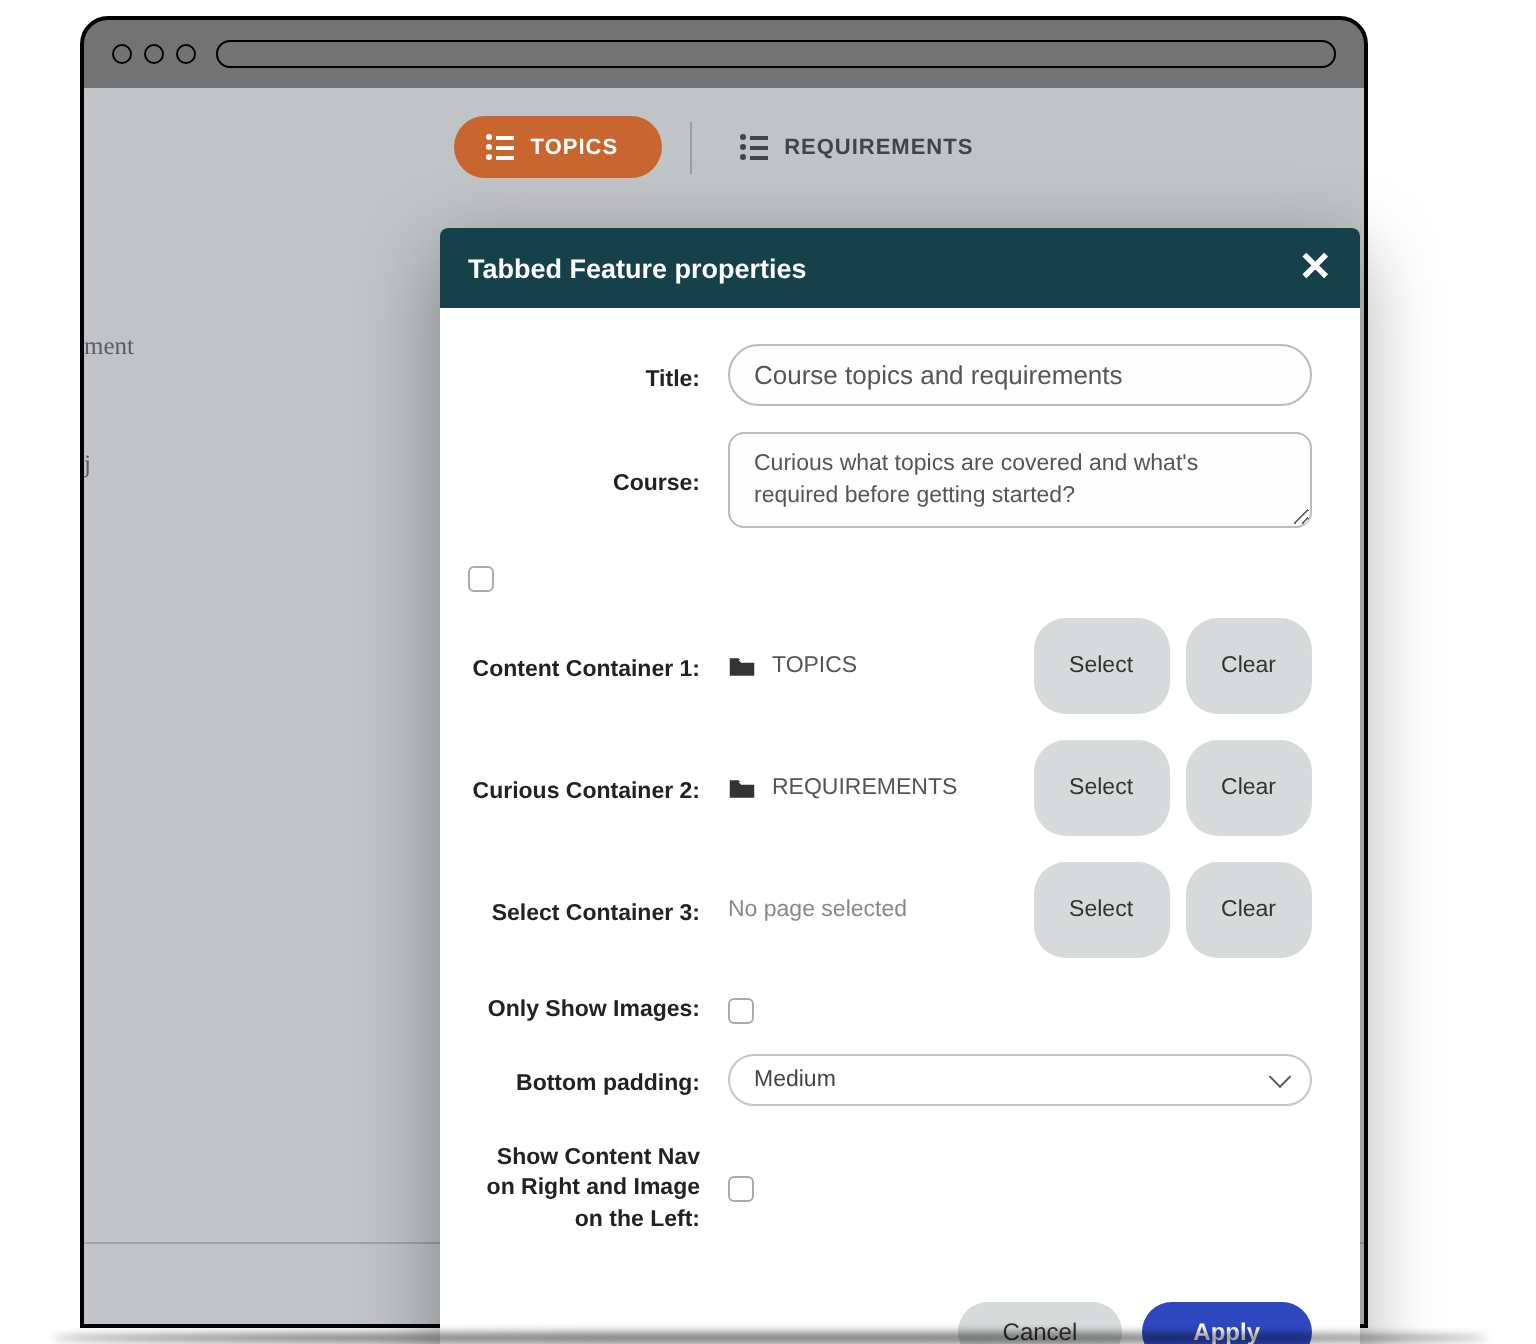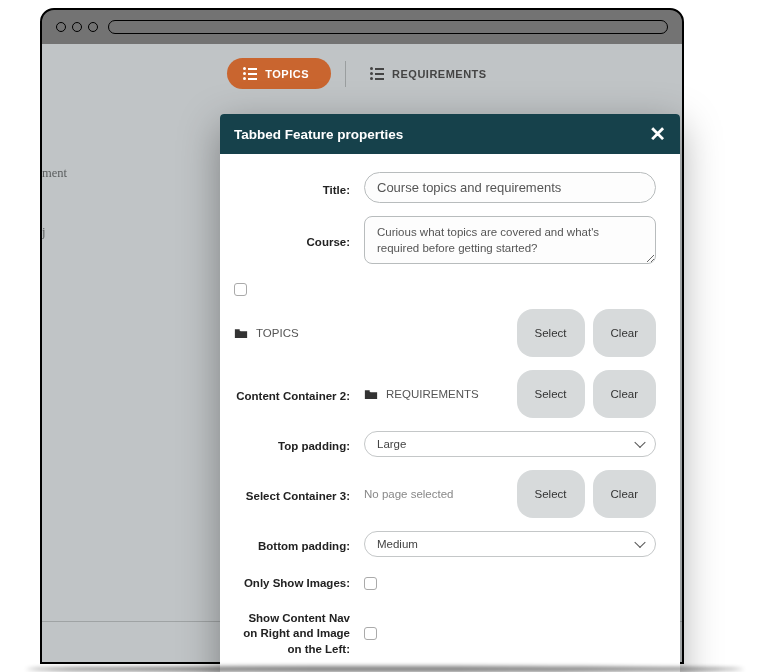--- a/index.html
+++ b/index.html
@@ -130,83 +130,74 @@
         </div>
       </div>
 
       <div class="row">
         <div class="row-control">
             <div class="chk"></div>
           </div>
       </div>
 
       <div class="row">
+        <div class="row-label">Content Container 1:</div>
         <div class="row-control">
           <svg class="folder-icon" viewBox="0 0 16 12">
               <path fill="#333" d="M1 2h5l1.5 1.5H15V11H1z"></path>
               <path fill="#333" d="M1 1h5l1 1H1z"></path>
             </svg>
           <span class="cc-text">TOPICS</span>
           <button class="btn-pill">Select</button>
           <button class="btn-pill">Clear</button>
         </div>
       </div>
 
       <div class="row">
-        <div class="row-label">Content Container 2:</div>
+        <div class="row-label">Curious Container 2:</div>
         <div class="row-control">
           <svg class="folder-icon" viewBox="0 0 16 12">
               <path fill="#333" d="M1 2h5l1.5 1.5H15V11H1z"></path>
               <path fill="#333" d="M1 1h5l1 1H1z"></path>
             </svg>
           <span class="cc-text">REQUIREMENTS</span>
           <button class="btn-pill">Select</button>
           <button class="btn-pill">Clear</button>
         </div>
       </div>
 
-      <div class="row">
-        <div class="row-label">Top padding:</div>
-        <div class="row-control">
-          <div class="sel-wrap">
-            <select class="sel">
-              <option>Large</option>
-            </select>
-          </div>
-        </div>
-      </div>
 
       <div class="row">
         <div class="row-label">Select Container 3:</div>
         <div class="row-control">
           <span class="cc-text none">No page selected</span>
           <button class="btn-pill">Select</button>
           <button class="btn-pill">Clear</button>
         </div>
+      </div>
+
+      <div class="row">
+        <div class="row-label">Only Show Images:</div>
+        <div class="row-control">
+            <div class="chk"></div>
+          </div>
       </div>
 
       <div class="row">
         <div class="row-label">Bottom padding:</div>
         <div class="row-control">
           <div class="sel-wrap">
             <select class="sel">
               <option>Medium</option>
             </select>
           </div>
         </div>
       </div>
 
       <div class="row">
-        <div class="row-label">Only Show Images:</div>
-        <div class="row-control">
-            <div class="chk"></div>
-          </div>
-      </div>
-
-      <div class="row">
         <div class="row-label">Show Content Nav on Right and Image on the Left:</div>
         <div class="row-control">
             <div class="chk"></div>
           </div>
       </div>
 
     </div>
 
     <div class="modal-footer">
       <button class="btn-cancel">Cancel</button>

